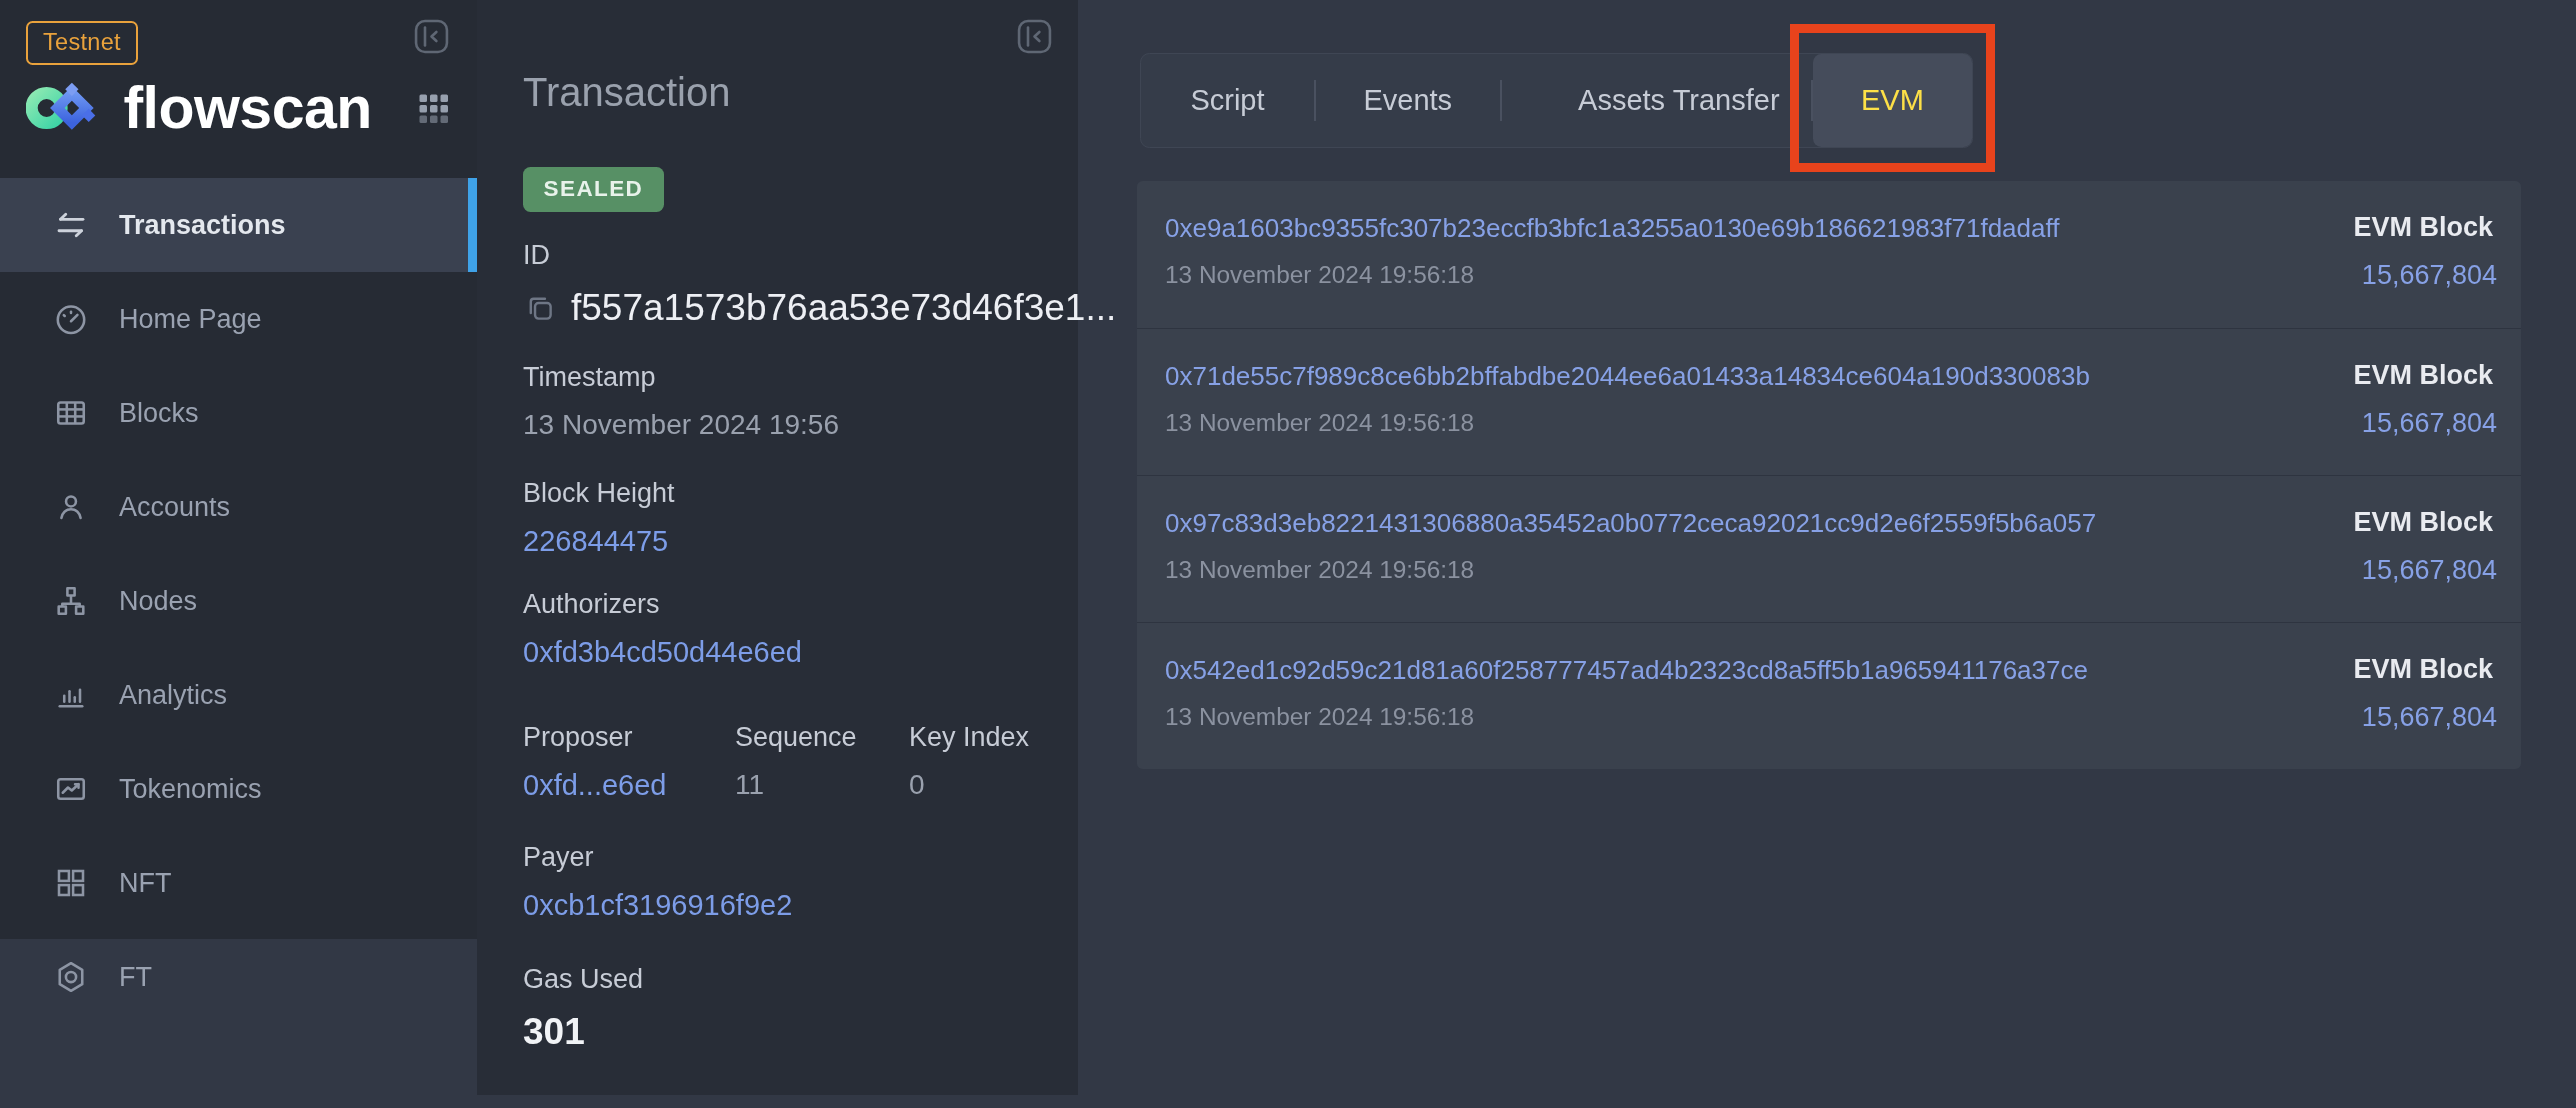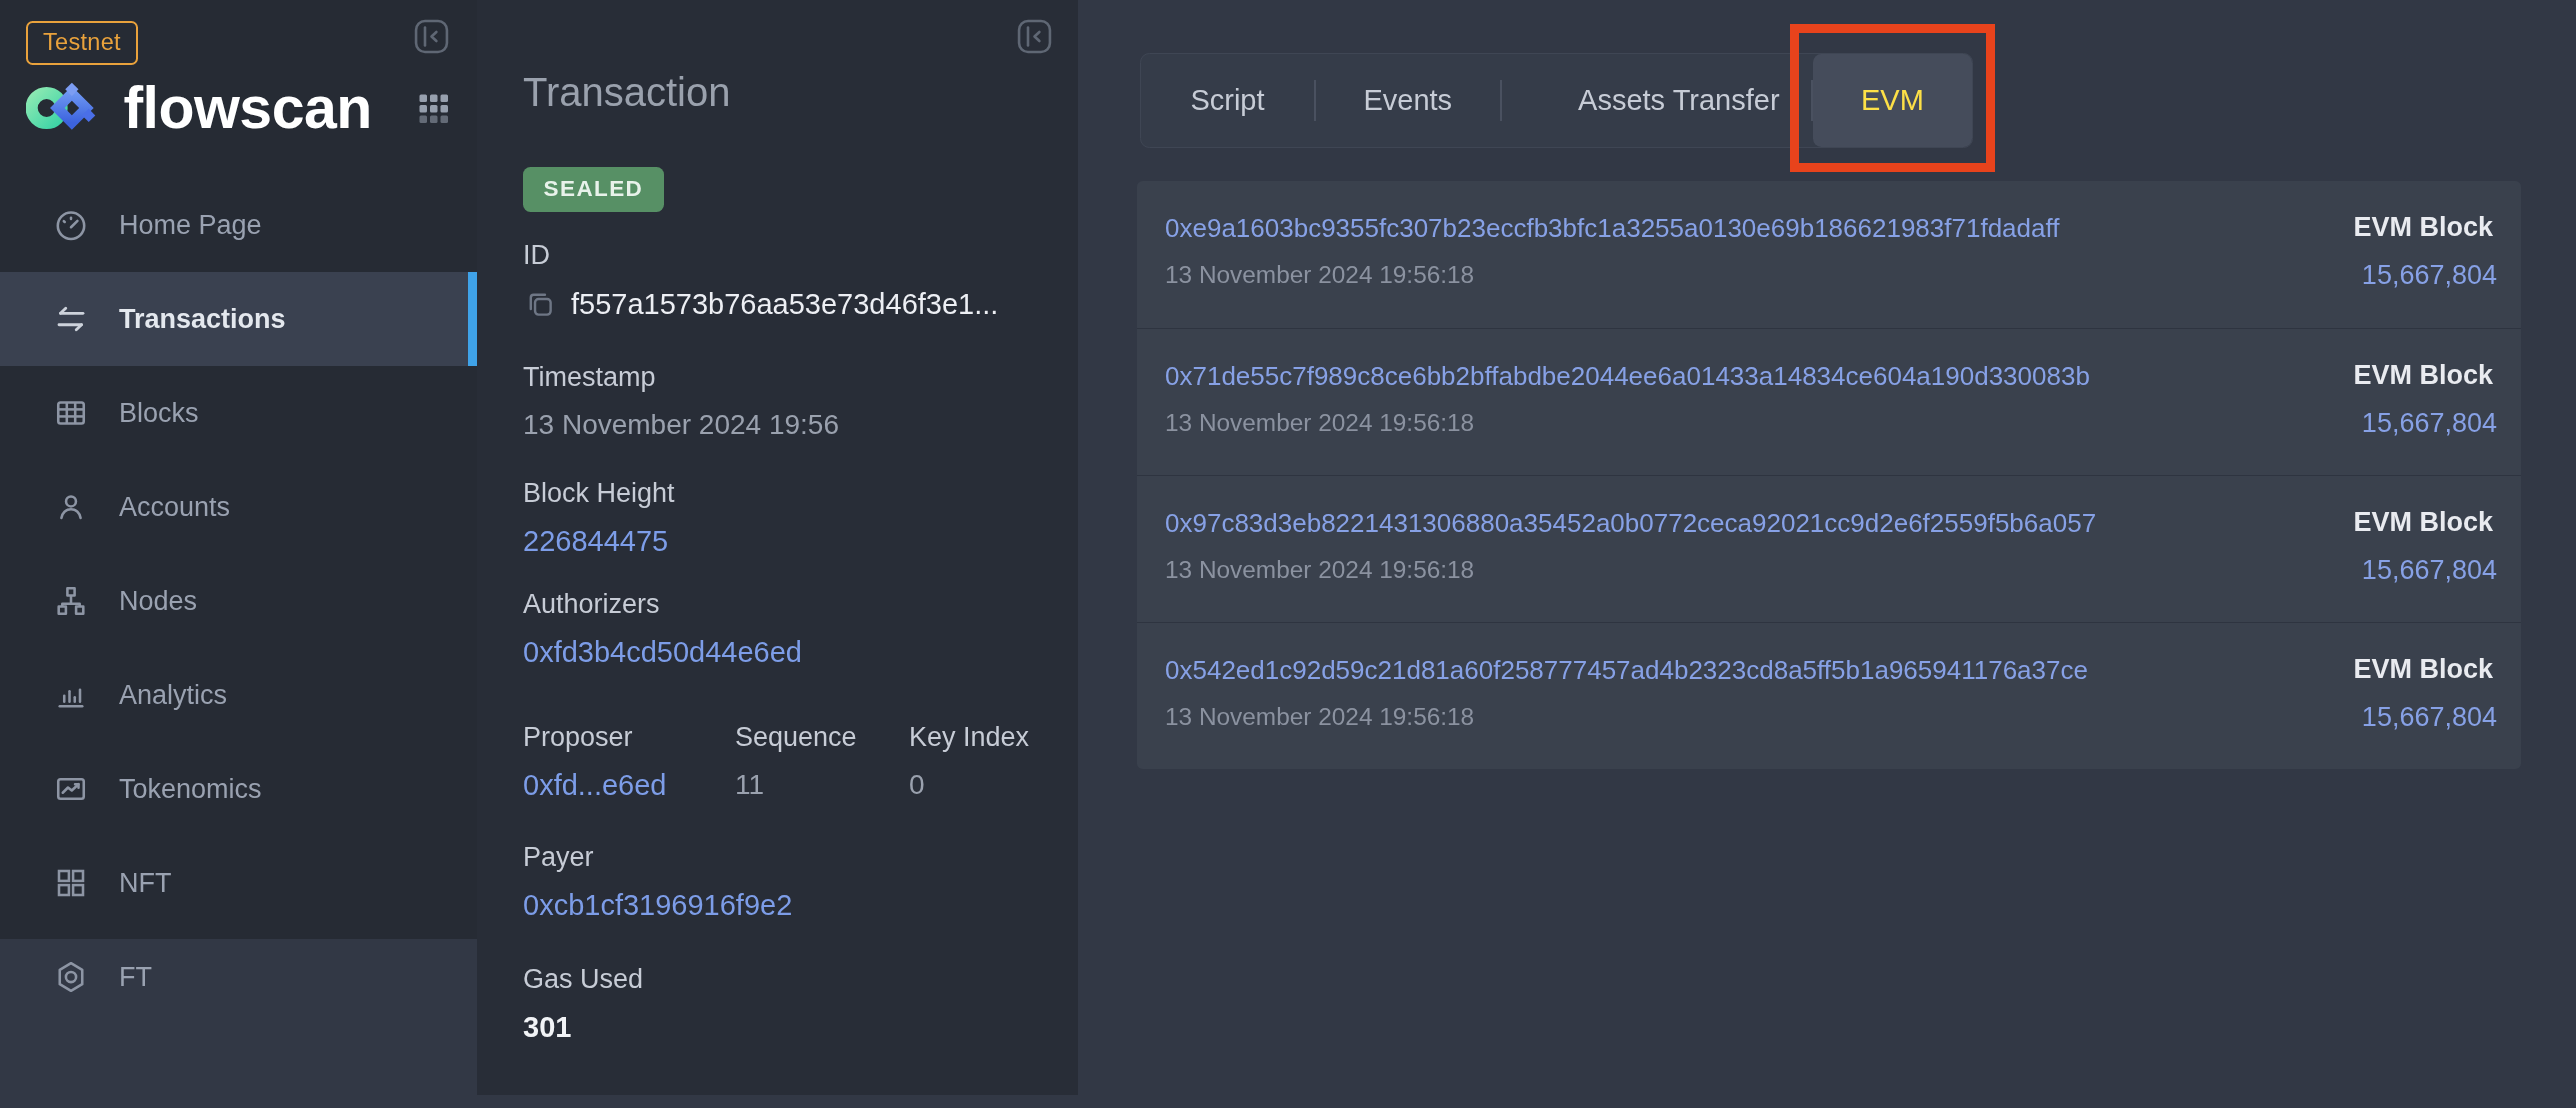--- a/index.html
+++ b/index.html
@@ -66,21 +66,21 @@
     font-size:40px; font-weight:500; color:#9aa1ad;
   }
   .sealed-badge {
     position:absolute; left:46px; top:167px;
     background:#579065; color:#e8f2ea;
     font-size:22.5px; font-weight:700; letter-spacing:1.4px;
     padding:9.4px 20.6px; border-radius:7.5px;
   }
   .field { position:absolute; left:46px; right:38px; }
   .field-label { font-size:27px; color:#c7ccd6; margin-bottom:16px; }
-  .field-value { font-size:29px; color:#edeff4; }
+  .field-value { font-size:37px; color:#edeff4; }
   .field-value.muted { font-size:28px; color:#9aa1ae; }
   .field-link {
     font-size:29px; color:#7d9de8; 
     text-underline-offset:6.6px; text-decoration-thickness:1.9px;
     cursor:pointer; display:inline-block;
   }
   .id-row { display:flex; align-items:center; gap:14px; }
   .copy-btn { background:none; border:none; cursor:pointer; color:#6e7685; }
   .f-id { top:240px; }
   .f-ts { top:362px; }
@@ -190,43 +190,43 @@
           <rect x="3" y="17" width="5" height="5" rx="1" opacity=".55"></rect>
           <rect x="10" y="17" width="5" height="5" rx="1" opacity=".55"></rect>
           <rect x="17" y="17" width="5" height="5" rx="1" opacity=".55"></rect>
         </svg>
       </span>
     </button>
   </div>
 
   <nav class="nav">
 
+    <div class="nav-item active">
+      <span class="nav-icon">
+        <svg viewBox="0 0 24 24" fill="none" stroke="currentColor" stroke-width="1.9" stroke-linecap="round" stroke-linejoin="round">
+          <path d="M20 8.2 H5"></path>
+            <path d="M8.5 4.8 L5 8.2"></path>
+          <path d="M4 15.8 H19"></path>
+            <path d="M15.5 19.2 L19 15.8"></path>
+        </svg>
+      </span>
+      <span class="nav-label">Transactions</span>
+      <span class="active-bar"></span>
+    </div>
+
     <div class="nav-item">
       <span class="nav-icon">
         <svg viewBox="0 0 24 24" fill="none" stroke="currentColor" stroke-width="1.7" stroke-linecap="round">
           <circle cx="12" cy="12.5" r="8.8"></circle>
           <line x1="12" y1="13.5" x2="16.3" y2="9.2"></line>
           <line x1="7.2" y1="9.4" x2="7.8" y2="10"></line>
           <line x1="12" y1="7.2" x2="12" y2="8"></line>
         </svg>
       </span>
       <span class="nav-label">Home Page</span>
-    </div>
-
-    <div class="nav-item active">
-      <span class="nav-icon">
-        <svg viewBox="0 0 24 24" fill="none" stroke="currentColor" stroke-width="1.9" stroke-linecap="round" stroke-linejoin="round">
-          <path d="M20 8.2 H5"></path>
-            <path d="M8.5 4.8 L5 8.2"></path>
-          <path d="M4 15.8 H19"></path>
-            <path d="M15.5 19.2 L19 15.8"></path>
-        </svg>
-      </span>
-      <span class="nav-label">Transactions</span>
-      <span class="active-bar"></span>
     </div>
 
     <div class="nav-item">
       <span class="nav-icon">
         <svg viewBox="0 0 24 24" fill="none" stroke="currentColor" stroke-width="1.7">
           <rect x="3.5" y="5" width="17" height="14" rx="1.5"></rect>
           <line x1="3.5" y1="9.6" x2="20.5" y2="9.6"></line>
           <line x1="3.5" y1="14.3" x2="20.5" y2="14.3"></line>
           <line x1="9.2" y1="5" x2="9.2" y2="19"></line>
           <line x1="14.8" y1="5" x2="14.8" y2="19"></line>

